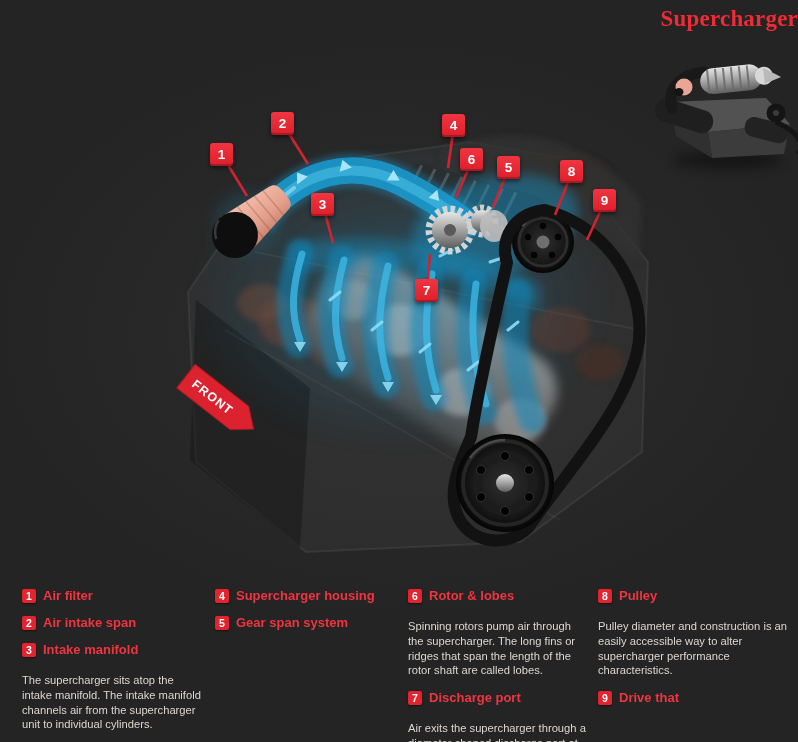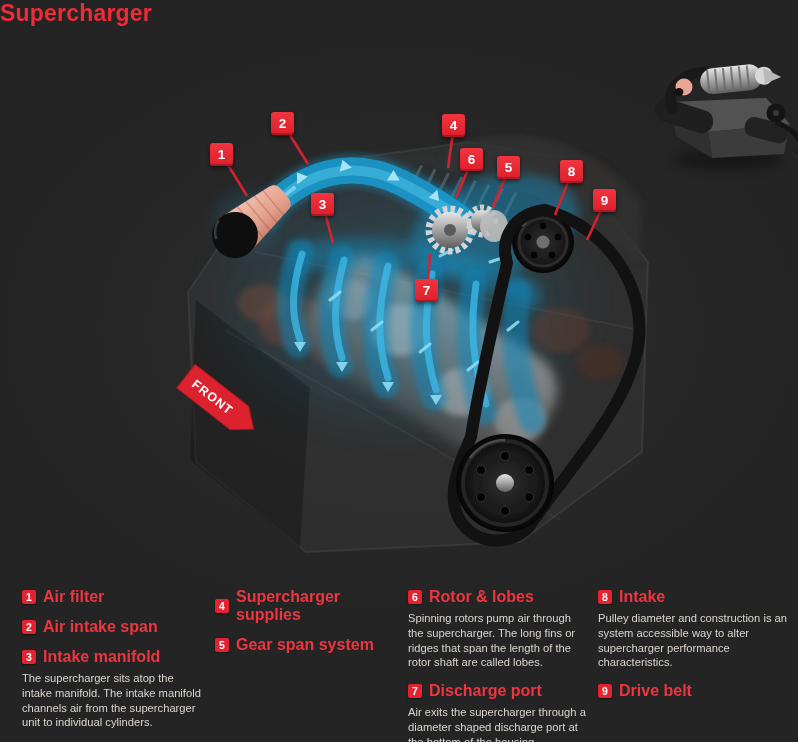--- a/index.html
+++ b/index.html
@@ -2,22 +2,22 @@
 <html><head>
 <meta charset="utf-8">
 <style>
   html,body{margin:0;padding:0;background:#222;}
   .stage{
     position:relative;width:798px;height:742px;overflow:hidden;
     background:radial-gradient(ellipse 420px 300px at 400px 330px, #2f2f2f 0%, #282828 55%, #242424 100%);
     font-family:"Liberation Sans", sans-serif;
   }
   .page-title{
-    position:absolute;top:0;left:0;width:100%;text-align:left;
-    font-size:23px;font-weight:bold;color:#ee2b36;letter-spacing:.2px;
+    position:absolute;top:6px;left:0;width:100%;text-align:right;
+    font-size:23px;font-weight:bold;color:#ee2b36;letter-spacing:.2px;font-family:Liberation Serif, serif;
   }
   .illustration,.overlay-lines{position:absolute;top:0;left:0;}
   .overlay-lines line{stroke:#d12330;stroke-width:2.6px;}
   .marker{
     position:absolute;width:23px;height:23px;margin-left:-12px;margin-top:-12px;
     background:linear-gradient(#f03540,#dd1f2b);border-radius:3px;
     color:#fff;font-weight:bold;font-size:13.5px;line-height:23px;text-align:center;
     box-shadow:0 2px 4px rgba(0,0,0,.55), inset 0 -2px 0 rgba(0,0,0,.22);
     cursor:pointer;z-index:5;
   }
@@ -27,22 +27,22 @@
   .legend-column.c2{left:215px;width:176px;}
   .legend-column.c3{left:408px;width:180px;}
   .legend-column.c4{left:598px;width:193px;}
   .legend-item{margin-bottom:12px;}
   .legend-item-head{display:flex;align-items:center;margin-bottom:4px;}
   .legend-badge{
     flex:0 0 auto;width:14px;height:14px;background:#e42330;border-radius:2px;
     color:#fff;font-size:10.5px;font-weight:bold;line-height:14px;text-align:center;
     margin-right:7px;box-shadow:0 1px 2px rgba(0,0,0,.5);
   }
-  .legend-title{color:#ee3540;font-size:16px;font-weight:bold;}
-  .legend-desc{color:#ddd7d0;font-size:11.2px;line-height:1.32;margin:5px 0 2px 0;}
+  .legend-title{color:#ee3540;font-size:13px;font-weight:bold;}
+  .legend-desc{color:#ddd7d0;font-size:11.2px;line-height:1.32;margin:16px 0 2px 0;}
 </style>
 </head>
 <body>
 
 <div class="stage">
 
   <div class="page-title">Supercharger</div>
 
   <svg class="illustration" width="798" height="565" viewBox="0 0 798 565">
     <defs>
@@ -314,21 +314,21 @@
         <span class="legend-badge">3</span>
         <span class="legend-title">Intake manifold</span>
       </div>
       <div class="legend-desc">The supercharger sits atop the intake manifold. The intake manifold channels air from the supercharger unit to individual cylinders.</div>
     </div>
   </div>
     <div class="legend-column c2">
     <div class="legend-item">
       <div class="legend-item-head">
         <span class="legend-badge">4</span>
-        <span class="legend-title">Supercharger supplies</span>
+        <span class="legend-title">Supercharger housing</span>
       </div>
 
     </div>
 
     <div class="legend-item">
       <div class="legend-item-head">
         <span class="legend-badge">5</span>
         <span class="legend-title">Gear span system</span>
       </div>
     </div>
@@ -347,27 +347,27 @@
         <span class="legend-badge">7</span>
         <span class="legend-title">Discharge port</span>
       </div>
       <div class="legend-desc">Air exits the supercharger through a diameter shaped discharge port at the bottom of the housing.</div>
     </div>
   </div>
     <div class="legend-column c4">
     <div class="legend-item">
       <div class="legend-item-head">
         <span class="legend-badge">8</span>
-        <span class="legend-title">Intake</span>
-      </div>
-      <div class="legend-desc">Pulley diameter and construction is an system accessible way to alter supercharger performance characteristics.</div>
+        <span class="legend-title">Pulley</span>
+      </div>
+      <div class="legend-desc">Pulley diameter and construction is an easily accessible way to alter supercharger performance characteristics.</div>
     </div>
 
     <div class="legend-item">
       <div class="legend-item-head">
         <span class="legend-badge">9</span>
-        <span class="legend-title">Drive belt</span>
+        <span class="legend-title">Drive that</span>
       </div>
     </div>
   </div>
   </div>
 
 </div>
 
 </body></html>

